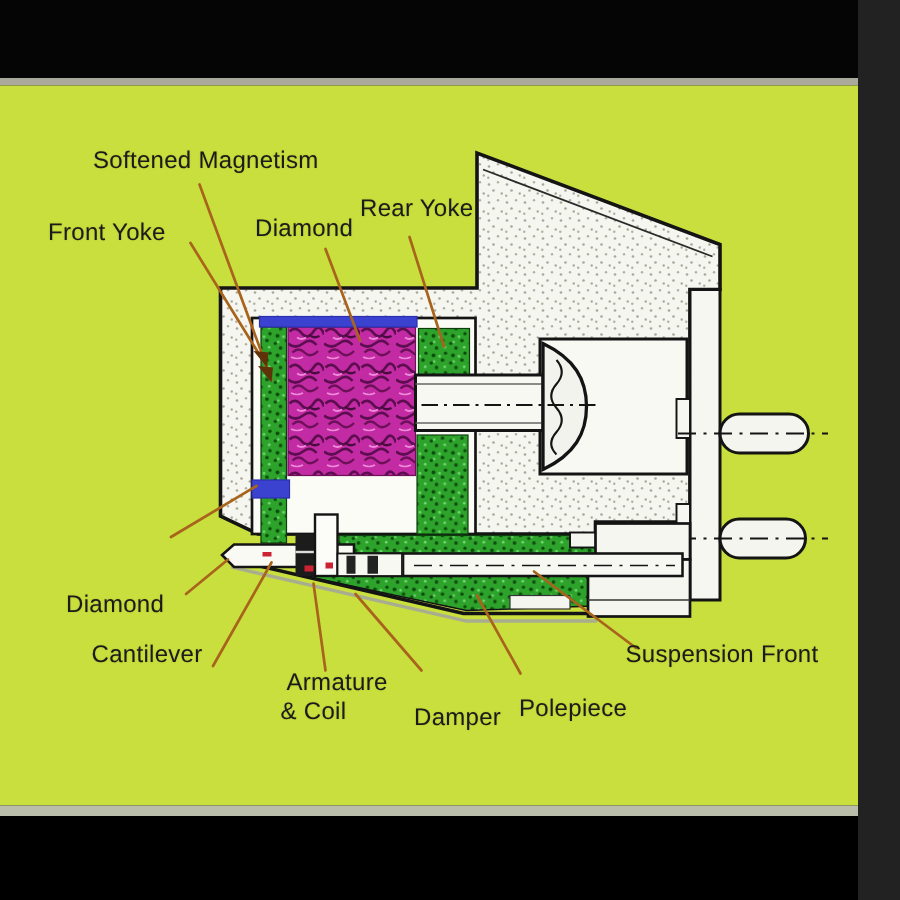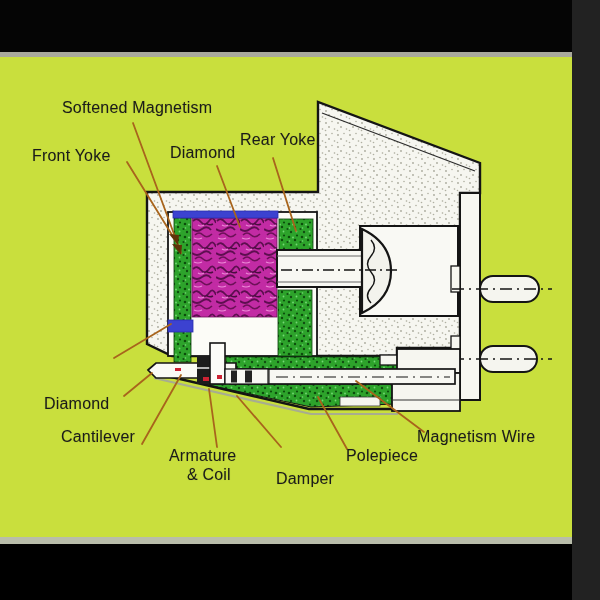--- a/index.html
+++ b/index.html
@@ -139,19 +139,19 @@
     <polygon points="181,255 172,244 182,245" fill="#5f3309"></polygon>
     <polygon points="178,245 169,234 179,235" fill="#5f3309"></polygon>
   </svg>
 
   <div class="lbl" style="left:62px;top:99px">Softened Magnetism</div>
   <div class="lbl" style="left:32px;top:147px">Front Yoke</div>
   <div class="lbl" style="left:170px;top:144px">Diamond</div>
   <div class="lbl" style="left:240px;top:131px">Rear Yoke</div>
   <div class="lbl" style="left:44px;top:395px">Diamond</div>
   <div class="lbl" style="left:61px;top:428px">Cantilever</div>
-  <div class="lbl" style="left:169px;top:447px">Armature</div>
+  <div class="lbl" style="left:191px;top:447px">Armature</div>
   <div class="lbl" style="left:187px;top:466px">&amp; Coil</div>
   <div class="lbl" style="left:276px;top:470px">Damper</div>
-  <div class="lbl" style="left:346px;top:447px">Polepiece</div>
-  <div class="lbl" style="left:417px;top:428px">Magnetism Wire</div>
+  <div class="lbl" style="left:346px;top:464px">Polepiece</div>
+  <div class="lbl" style="left:417px;top:428px">Suspension Front</div>
 
 </div>
 
 </body></html>

